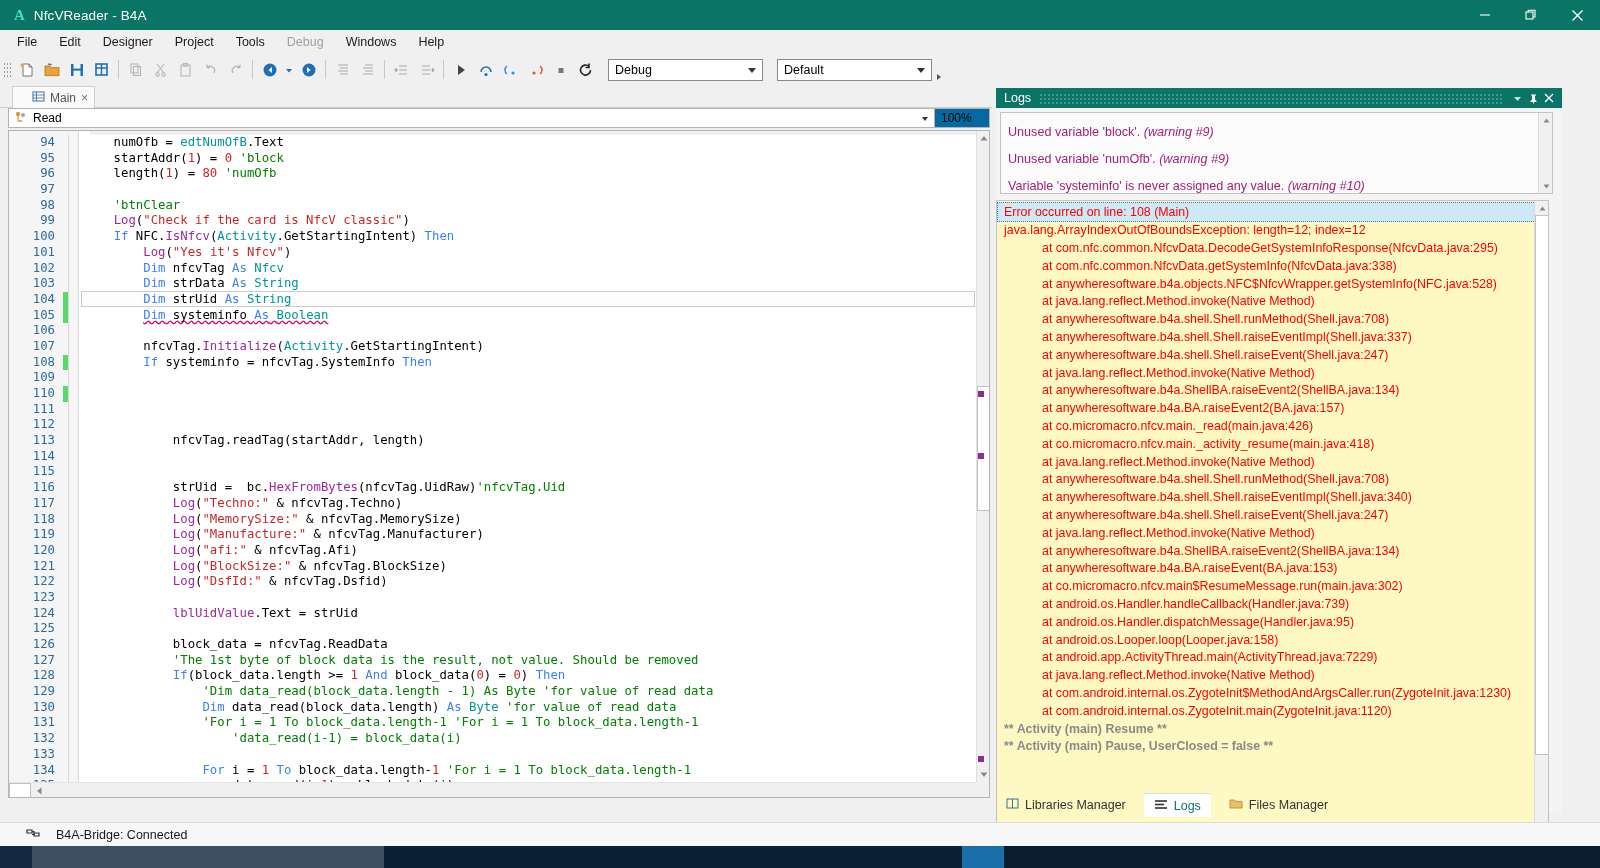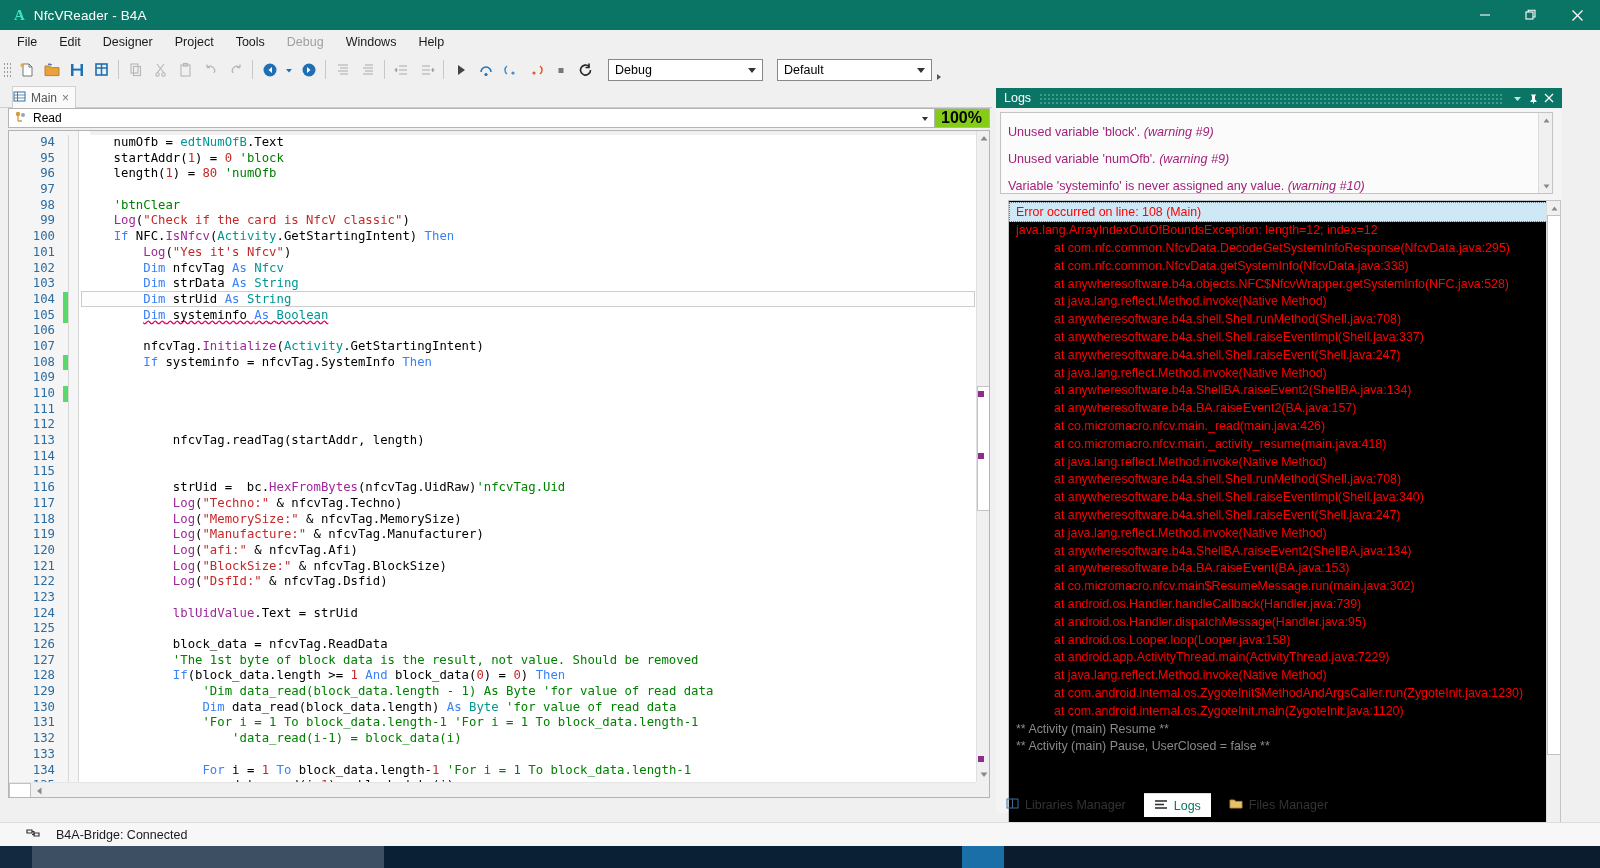--- a/index.html
+++ b/index.html
@@ -64,40 +64,40 @@
   .tb-overflow { width: 14px; height: 25px; display:flex; align-items:flex-end; justify-content:center; }
 
   
   .tabstrip {
     position: absolute; left: 0; top: 86px; width: 992px; height: 22px;
     background: #f0f0f0; border-bottom: 1px solid #cfcfcf;
   }
   .tab {
     position: absolute; left: 12px; top: 0; height: 22px;
     background: #fafafa; border: 1px solid #cfcfcf; border-bottom: none;
-    display: flex; align-items: center; padding: 0 6px 0 0; gap: 5px;
+    display: flex; align-items: center; padding: 0 6px 0 19px; gap: 5px;
   }
   .tab-label { font-size: 12px; color: #555; }
   .tab-close { font-size: 12px; color: #777; }
 
   
   .subbar {
     position: absolute; left: 8px; top: 108px; width: 982px; height: 20px;
     display: flex; align-items: stretch;
   }
   .sub-combo {
     flex: 1; border: 1px solid #b4b4b4; background: #fff;
     display: flex; align-items: center; gap: 6px; padding-left: 5px; position: relative;
   }
   .sub-combo .cap { position: absolute; right: 6px; top: 8px;
     border-left: 3.5px solid transparent; border-right: 3.5px solid transparent; border-top: 4.5px solid #333; }
   .sub-label { font-size: 12px; color: #000; }
   .zoom-box {
-    width: 55px; border: 1px solid #b4b4b4; border-left: none; background: #84cc16;
-    display: flex; align-items: center; padding-left: 6px; font-size: 16px; color: #000; font-weight: bold;
+    width: 55px; border: 1px solid #b4b4b4; border-left: none; background: #0369a1;
+    display: flex; align-items: center; padding-left: 6px; font-size: 12px; color: #000;
   }
 
   
   .editor {
     position: absolute; left: 8px; top: 130px; width: 982px; height: 668px;
     background: #ffffff; border: 1px solid #b4b4b4; overflow: hidden;
   }
   .editor-top-strip { position:absolute; left:0; top:0; width: 100%; height: 4px; background:#f0f0f0; }
   .gutter-bg {
     position: absolute; left: 0; top: 0; width: 70px; height: 100%;
@@ -175,31 +175,31 @@
     background: #fbfbfb; border: 1px solid #c3c3c3; overflow: hidden;
   }
   .warn-line { font-size: 12.6px; color: #a21f7a; padding: 1px 0 1px 7px; white-space: nowrap; margin-top: 11px; }
   .warn-line i { font-style: italic; }
   .logs-top-scroll {
     position: absolute; right: 0; top: 0; width: 14px; height: 100%; background: #f0f0f0; border-left:1px solid #dcdcdc;
   }
   .lts-btn { position:absolute; left:0; width:14px; height:14px; display:flex; align-items:center; justify-content:center; }
 
   .logs-main {
-    position: absolute; left: 12px; top: 112px; width: 553px; height: 633px;
-    background: #000000; border: 1px solid #c3c3c3; overflow: hidden;
+    position: absolute; left: 0; top: 112px; width: 553px; height: 633px;
+    background: #fef9c3; border: 1px solid #c3c3c3; overflow: hidden;
   }
   .logs-list { position: absolute; left:0; top:0; right: 14px; bottom: 0; padding-top: 1px; }
   .log-line { font-size: 12.4px; color: #ff0000; padding: 0.5px 0 0.5px 7px; white-space: nowrap; line-height: 16.8px; }
   .log-line.sel {
     background: #cfe8f5; border: 1px dotted #3a7fb5; color: #ff0000;
     margin-right: -14px; padding-left: 6px;
   }
   .log-line.stack { padding-left: 45px; }
-  .log-line.gray { color: #8a8a8a; }
+  .log-line.gray { color: #8a8a8a; font-weight: bold; }
   .logs-main-scroll { position: absolute; right: 0; top: 0; width: 14px; height: 100%; background: #f0f0f0; border-left: 1px solid #dcdcdc; }
   .lms-thumb { position:absolute; left:0; width: 14px; background:#fff; border:1px solid #c2c2c2; }
 
   .logs-buttons {
     position: absolute; left: 10px; top: 758px; height: 24px; display: flex; align-items: center; gap: 9px;
   }
   .chk-wrap { display: flex; align-items: center; gap: 6px; }
   .chk {
     width: 14px; height: 14px; border: 1px solid #6f6f6f; background: #fff;
     display: flex; align-items: center; justify-content: center; font-size: 11px; color: #000;

